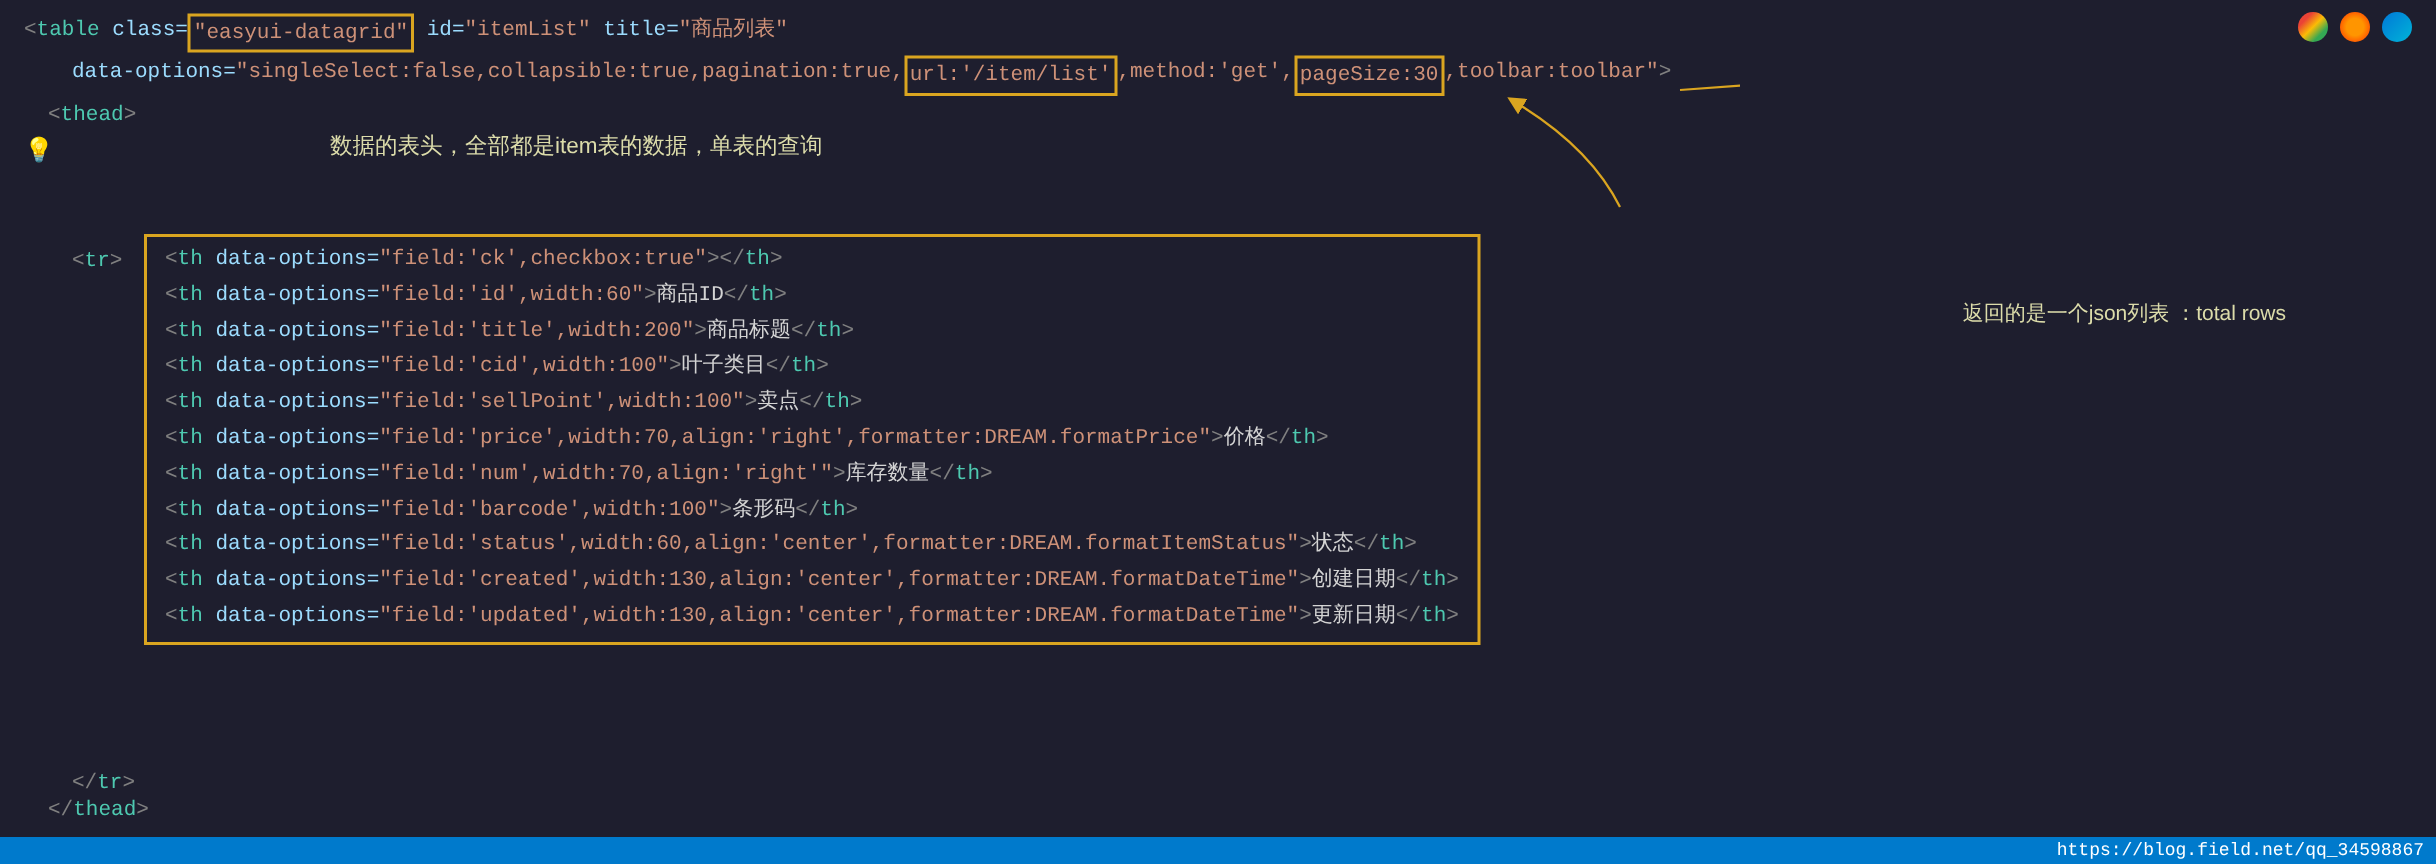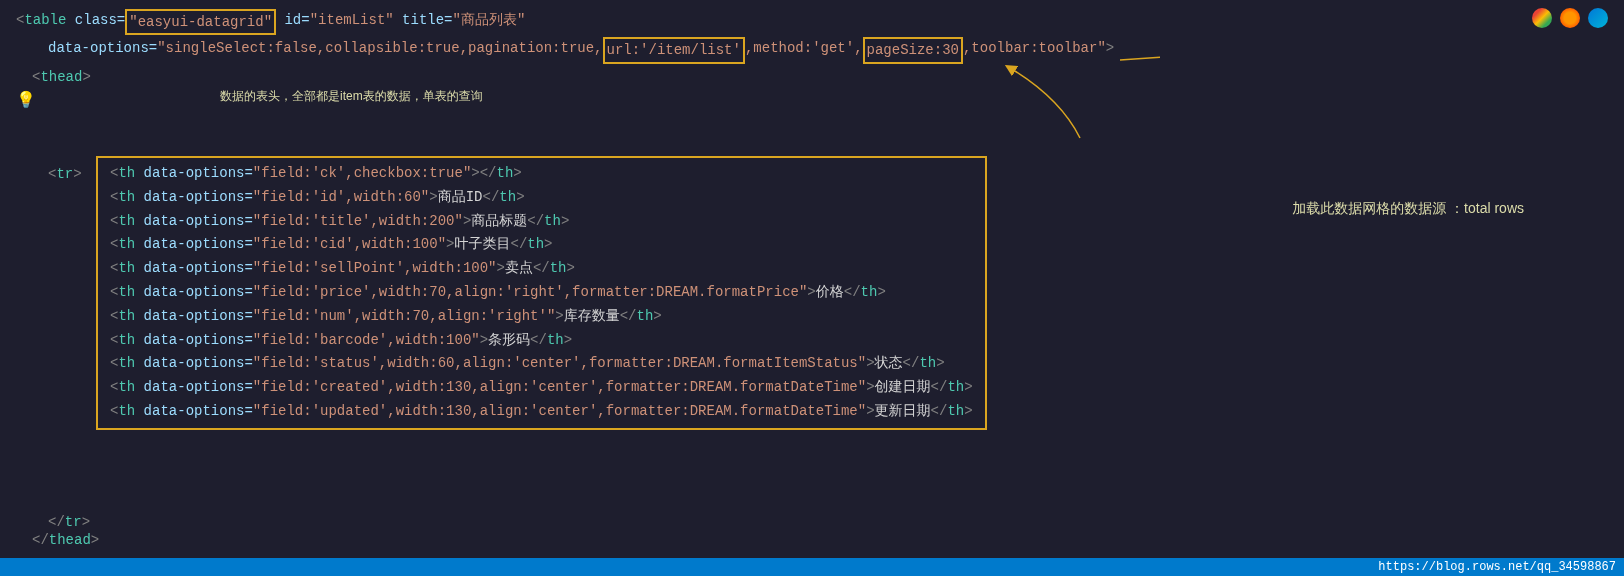--- a/index.html
+++ b/index.html
@@ -29,21 +29,21 @@
     }
 
     .line-indent-0 { padding-left: 16px; }
     .line-indent-1 { padding-left: 48px; }
 
     
     .annotation {
       position: absolute;
       color: #dcdcaa;
       font-family: 'SimHei', 'Microsoft YaHei', sans-serif;
-      font-size: 12px;
+      font-size: 15px;
       font-style: normal;
     }
 
     
     .top-bar {
       position: absolute;
       top: 8px;
       right: 16px;
       display: flex;
       gap: 8px;
@@ -143,21 +143,21 @@
   </div>
 
   <div style="position:absolute; bottom:46px; left:48px;">
     <span style="color:#808080;">&lt;/</span><span style="color:#4ec9b0;">tr</span><span style="color:#808080;">&gt;</span>
   </div>
   <div style="position:absolute; bottom:28px; left:32px;">
     <span style="color:#808080;">&lt;/</span><span style="color:#4ec9b0;">thead</span><span style="color:#808080;">&gt;</span>
   </div>
 
   <div class="annotation" style="top:200px; right:100px; text-align:left; font-size:14px;">
-    <div>加载此数据网格的数据源  ：total rows</div>
+    <div>返回的是一个json列表  ：total rows</div>
   </div>
 
   <svg class="arrow-svg" style="position:absolute; top:40px; left:960px; pointer-events:none;" width="200" height="120">
 
     <defs>
       <marker id="arrowhead" markerWidth="8" markerHeight="8" refX="4" refY="4" orient="auto">
         <path d="M0,0 L8,4 L0,8 Z" fill="#daa520"></path>
       </marker>
     </defs>
 
@@ -167,16 +167,16 @@
   <svg style="position:absolute; top:58px; left:880px; pointer-events:none;" width="240" height="100">
     <defs>
       <marker id="arrowhead2" markerWidth="8" markerHeight="8" refX="4" refY="4" orient="auto">
         <path d="M0,0 L8,4 L0,8 Z" fill="#daa520"></path>
       </marker>
     </defs>
     <path d="M200,80 Q180,40 130,10" stroke="#daa520" stroke-width="1.5" fill="none" marker-end="url(#arrowhead2)"></path>
   </svg>
 
   <div class="status-bar">
-    <span class="status-url">https://blog.rows.net/qq_34598867</span>
+    <span class="status-url">https://blog.field.net/qq_34598867</span>
   </div>
 
 </div>
 
 </body></html>

